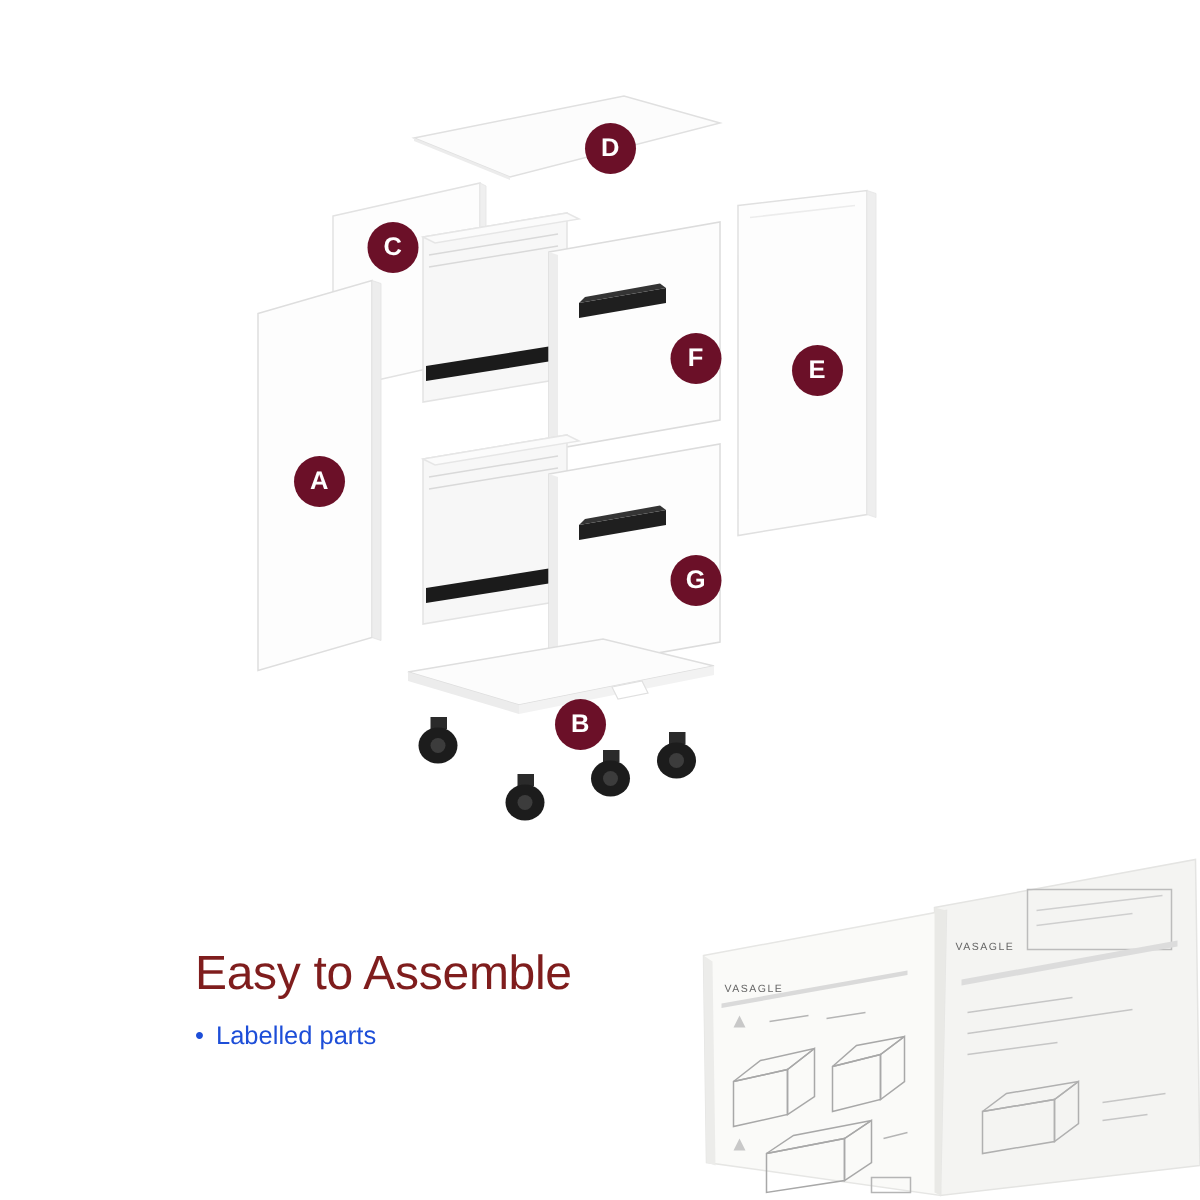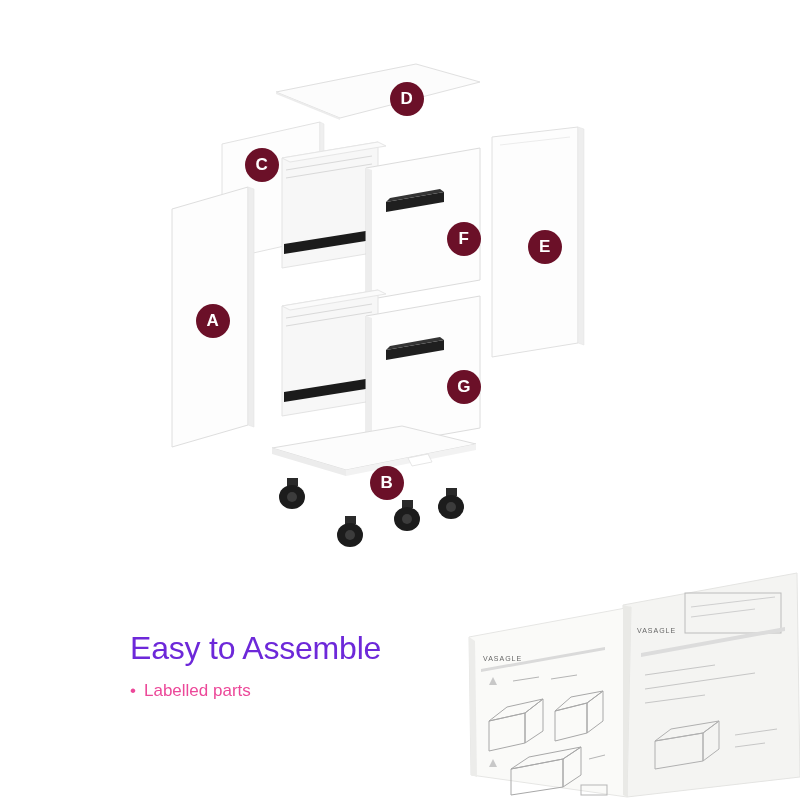--- a/index.html
+++ b/index.html
@@ -36,29 +36,29 @@
     letter-spacing: 0.5px;
     z-index: 60;
   }
 
   
   .headline {
     position: absolute;
     left: 130px;
     top: 630px;
     font-size: 32px;
-    color: #6d28d9;
+    color: #7f1d1d;
     font-weight: 400;
     letter-spacing: -0.2px;
   }
   .bullets {
     position: absolute;
     left: 130px;
     top: 678px;
-    color: #ec4899;
+    color: #1d4ed8;
     font-size: 17px;
     line-height: 26px;
   }
   .bullets div {
     white-space: nowrap;
   }
   .bullets .dot {
     display: inline-block;
     width: 14px;
   }

